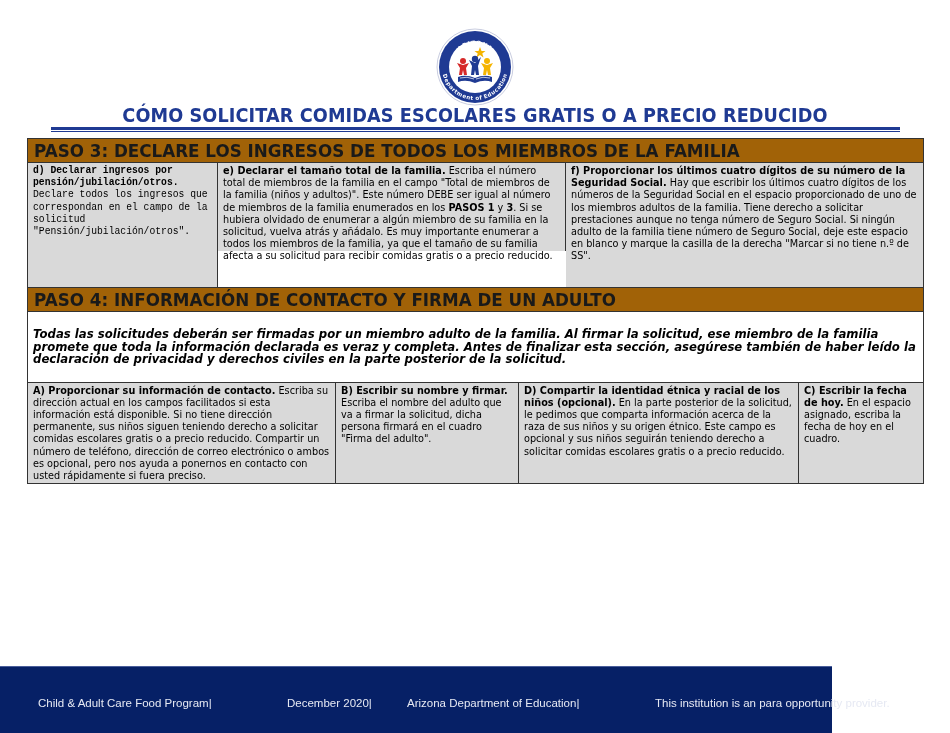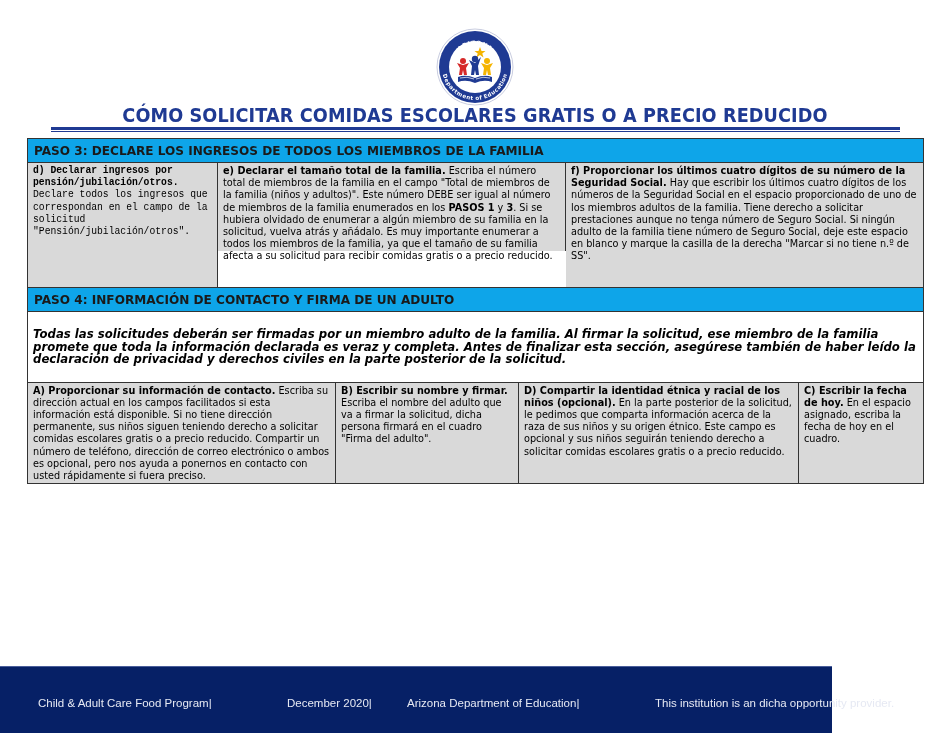--- a/index.html
+++ b/index.html
@@ -25,22 +25,22 @@
     .title-rule .r1 { height: 3px; background: #1f3a93; }
     .title-rule .r2 { height: 1px; background: #fff; }
     .title-rule .r3 { height: 1px; background: #1f3a93; }
 
     .table {
       position: absolute; left: 27px; top: 138px; width: 897px;
       border: 1px solid #333; box-sizing: border-box;
       font-family: "DejaVu Sans", sans-serif;
     }
     .sec-head {
-      background: #0ea5e9; color: #1a1a1a; font-weight: bold;
-      font-size: 13px; padding: 3px 6px 3px 6px; height: 17px; line-height: 17px;
+      background: #a16207; color: #1a1a1a; font-weight: bold;
+      font-size: 18px; padding: 3px 6px 3px 6px; height: 17px; line-height: 17px;
       border-bottom: 1px solid #333;
       white-space: nowrap;
     }
     .sec-head span { display: inline-block; transform: scaleX(0.93); transform-origin: left; }
     .row { display: flex; border-bottom: 1px solid #333; }
     .row:last-child { border-bottom: none; }
     .cell {
       background: #d9d9d9; font-size: 10px; line-height: 12.2px;
       padding: 2px 5px 3px 5px; box-sizing: border-box;
       border-right: 1px solid #333;
@@ -155,14 +155,14 @@
         <b>C) Escribir la fecha de hoy.</b><span> En el espacio asignado, escriba la fecha de hoy en el cuadro.</span>
       </span>
     </div>
   </div>
 </div>
 
 <div class="footer">
   <span class="fitem" style="left:38px;">Child &amp; Adult Care Food Program|</span>
   <span class="fitem" style="left:287px;">December 2020|</span>
   <span class="fitem" style="left:407px;">Arizona Department of Education|</span>
-  <span class="fitem" style="left:655px;">This institution is an dicha opportunity provider.</span>
+  <span class="fitem" style="left:655px;">This institution is an para opportunity provider.</span>
 </div>
 
 </body></html>

